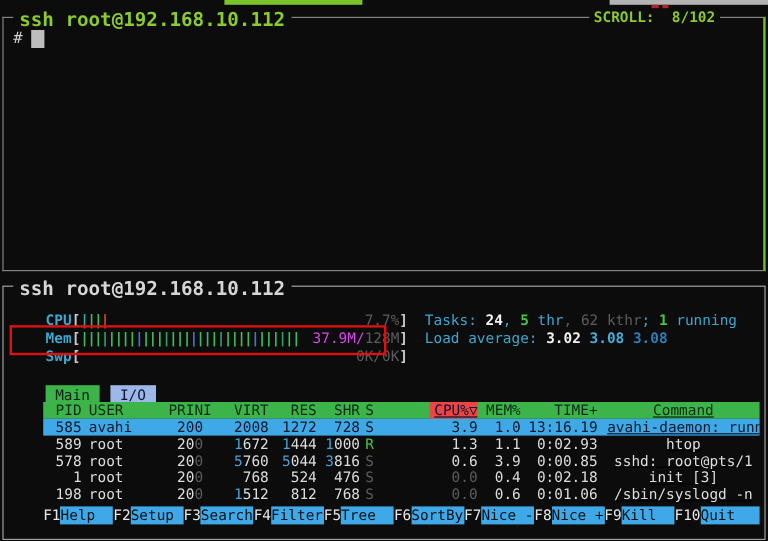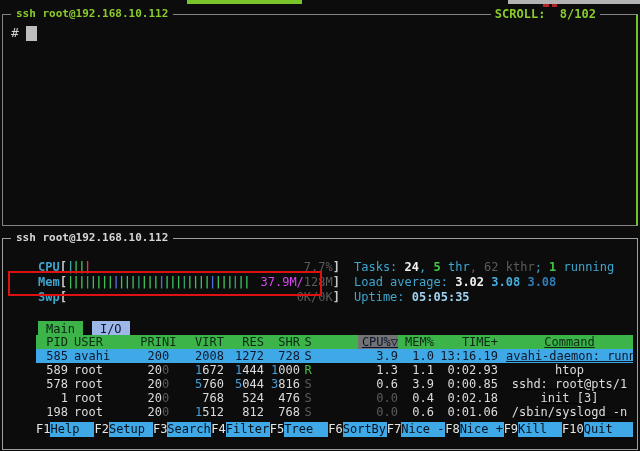--- a/index.html
+++ b/index.html
@@ -12,21 +12,21 @@
   
   .strip{position:absolute;top:0;height:4px;}
   .strip-green{left:187px;width:115px;background:#79c42b;}
   .strip-gray{left:508px;width:132px;background:#b3b3b3;}
   .red-dot{position:absolute;top:4px;height:3px;background:#b02424;}
 
   
   .pane{position:absolute;background:#0c0c0c;}
   #top-pane{left:2px;top:14px;width:633px;height:210px;border:1px solid #848484;border-right:2px solid #6fbf2f;}
   #bottom-pane{left:2px;top:238px;width:634px;height:210px;border:1px solid #a0a0a0;}
-  .pane-title{position:absolute;top:-8px;left:8px;background:#0c0c0c;padding:0 5px;font-size:11px;font-weight:bold;white-space:pre;}
+  .pane-title{position:absolute;top:-8px;left:8px;background:#0c0c0c;padding:0 5px;font-size:16px;font-weight:bold;white-space:pre;}
   #top-pane .pane-title{color:#8bcb2c;}
   #bottom-pane .pane-title{color:#d6d6d6;}
   .scroll-ind{position:absolute;top:-8px;right:36px;background:#0c0c0c;padding:0 4px;color:#8bcb2c;font-size:12px;font-weight:bold;white-space:pre;}
 
   
   .prompt-line{position:absolute;left:8px;top:10px;color:#d0d0d0;font-size:13px;line-height:16px;}
   .cursor{display:inline-block;width:11px;height:15px;background:#bdbdbd;vertical-align:middle;margin-left:7px;}
 
   
   .htop{position:absolute;left:1px;top:1px;right:1px;bottom:1px;font-size:12px;margin-left:29px;}
@@ -73,21 +73,21 @@
   .col-ni{width:22px;text-align:left;}
   .col-virt{width:40px;text-align:right;}
   .col-res{width:40px;text-align:right;}
   .col-shr{width:36px;text-align:right;}
   .col-s{width:16px;text-align:center;}
   .col-gap{width:42px;}
   .col-cpu{width:40px;text-align:right;}
   .col-mem{width:36px;text-align:right;}
   .col-time{width:64px;text-align:right;}
   .col-cmd{flex:1;text-align:center;padding-left:8px;text-decoration:underline;}
-  .hcell.sort{background:#737373;color:#0a1430;text-decoration:underline;}
+  .hcell.sort{background:#ef4444;color:#0a1430;text-decoration:underline;}
 
   
   .fbar{position:absolute;left:3px;right:3px;top:182px;height:15px;line-height:15px;display:flex;white-space:pre;}
   .fk{display:flex;}
   .fk:last-child{flex:1;}
   .fk-key{color:#e6e6e6;}
   .fk-label{background:#3fa9e8;color:#081018;width:44px;overflow:hidden;}
   .fk:last-child .fk-label{flex:1;width:auto;}
 
   
@@ -112,21 +112,20 @@
   <div class="htop">
     <div class="meters-row">
       <div class="meters-col" id="meters-col">
           <div class="meter"><span class="meter-label">CPU</span><span class="bracket">[</span><span class="bar"><span class="pipe pc">|</span><span class="pipe pg">|</span><span class="pipe pg">|</span><span class="pipe pr">|</span><span class="bar-spacer"></span><span><span class="seg seg-dim">7.7%</span></span></span><span class="bracket">]</span></div>
           <div class="meter"><span class="meter-label">Mem</span><span class="bracket">[</span><span class="bar"><span class="pipe pg">|</span><span class="pipe pg">|</span><span class="pipe pg">|</span><span class="pipe pt">|</span><span class="pipe pg">|</span><span class="pipe pg">|</span><span class="pipe pg">|</span><span class="pipe pg">|</span><span class="pipe pb">|</span><span class="pipe pg">|</span><span class="pipe pg">|</span><span class="pipe pg">|</span><span class="pipe pt">|</span><span class="pipe pg">|</span><span class="pipe pg">|</span><span class="pipe pg">|</span><span class="pipe pb">|</span><span class="pipe pg">|</span><span class="pipe pg">|</span><span class="pipe pg">|</span><span class="pipe pt">|</span><span class="pipe pg">|</span><span class="pipe pg">|</span><span class="pipe pg">|</span><span class="pipe pg">|</span><span class="pipe pb">|</span><span class="pipe pg">|</span><span class="pipe pg">|</span><span class="pipe pg">|</span><span class="pipe pt">|</span><span class="pipe pg">|</span><span class="pipe pg">|</span><span class="bar-spacer"></span><span><span class="seg seg-teal">37.9M/</span><span class="seg seg-dim">128M</span></span></span><span class="bracket">]</span></div>
           <div class="meter"><span class="meter-label">Swp</span><span class="bracket">[</span><span class="bar"><span class="bar-spacer"></span><span><span class="seg seg-dim">0K/0K</span></span></span><span class="bracket">]</span></div>
         </div>
       <div class="info-col" id="info-col">
           <div class="iline"><span class="seg seg-cyan">Tasks: </span><span class="seg seg-wb">24</span><span class="seg seg-cyan">, </span><span class="seg seg-gb">5</span><span class="seg seg-cyan"> thr</span><span class="seg seg-dim">, </span><span class="seg seg-dim">62 kthr</span><span class="seg seg-cyan">; </span><span class="seg seg-gb">1</span><span class="seg seg-cyan"> running</span></div>
           <div class="iline"><span class="seg seg-cyan">Load average: </span><span class="seg seg-wb">3.02 </span><span class="seg seg-bb">3.08 </span><span class="seg seg-bd">3.08</span></div>
-          <div class="iline"><span class="seg seg-cyan">Uptime: </span><span class="seg seg-ub">05:05:35</span></div>
         </div>
     </div>
     <div class="tabs" id="tabs">
         <span class="tab active">Main</span>
         <span class="tab inactive">I/O</span>
       </div>
     <div class="hrow" id="hrow"><span class="hcell col-pid">PID</span><span class="hcell col-user">USER</span><span class="hcell col-pri">PRI</span><span class="hcell col-ni">NI</span><span class="hcell col-virt">VIRT</span><span class="hcell col-res">RES</span><span class="hcell col-shr">SHR</span><span class="hcell col-s">S</span><span class="hcell col-gap"></span><span class="hcell col-cpu sort">CPU%▽</span><span class="hcell col-mem">MEM%</span><span class="hcell col-time">TIME+</span><span class="hcell col-cmd">Command</span></div>
     <div class="rows" id="rows">
         <div class="prow selected"><span class="cell col-pid">585</span><span class="cell col-user">avahi</span><span class="cell col-pri">20</span><span class="cell col-ni">0</span><span class="cell col-virt">2008</span><span class="cell col-res">1272</span><span class="cell col-shr">728</span><span class="cell col-s">S</span><span class="cell col-gap"></span><span class="cell col-cpu">3.9</span><span class="cell col-mem">1.0</span><span class="cell col-time">13:16.19</span><span class="cell col-cmd">avahi-daemon: running</span></div>
         <div class="prow"><span class="cell col-pid"><span class="seg seg-w">589</span></span><span class="cell col-user"><span class="seg seg-w">root</span></span><span class="cell col-pri"><span class="seg seg-w">20</span></span><span class="cell col-ni"><span class="seg seg-dim">0</span></span><span class="cell col-virt"><span class="seg seg-hl">1</span><span class="seg seg-w">672</span></span><span class="cell col-res"><span class="seg seg-hl">1</span><span class="seg seg-w">444</span></span><span class="cell col-shr"><span class="seg seg-hl">1</span><span class="seg seg-w">000</span></span><span class="cell col-s"><span class="seg seg-grn">R</span></span><span class="cell col-gap"></span><span class="cell col-cpu"><span class="seg seg-w">1.3</span></span><span class="cell col-mem"><span class="seg seg-w">1.1</span></span><span class="cell col-time"><span class="seg seg-w">0:02.93</span></span><span class="cell col-cmd"><span class="seg seg-w">htop</span></span></div>

